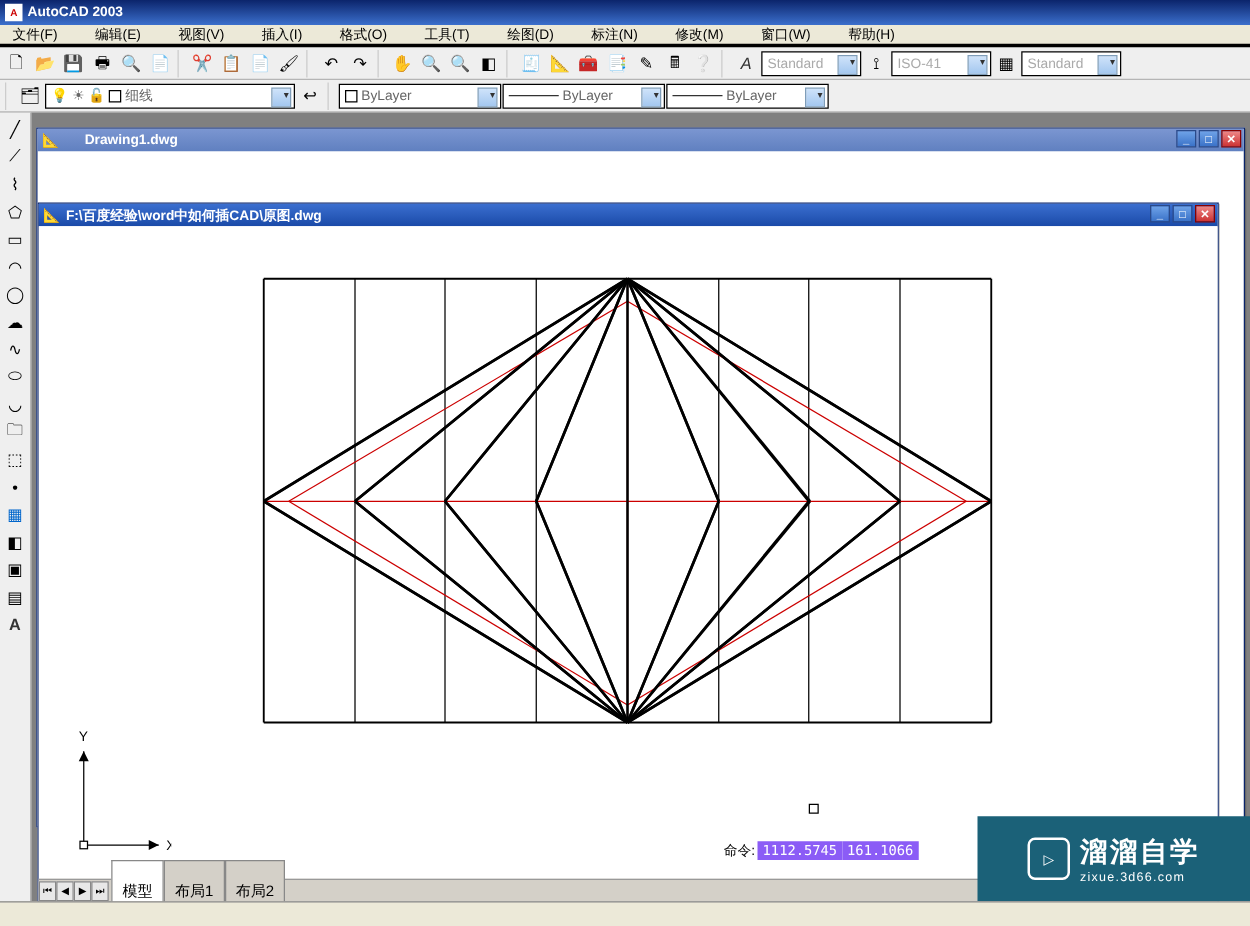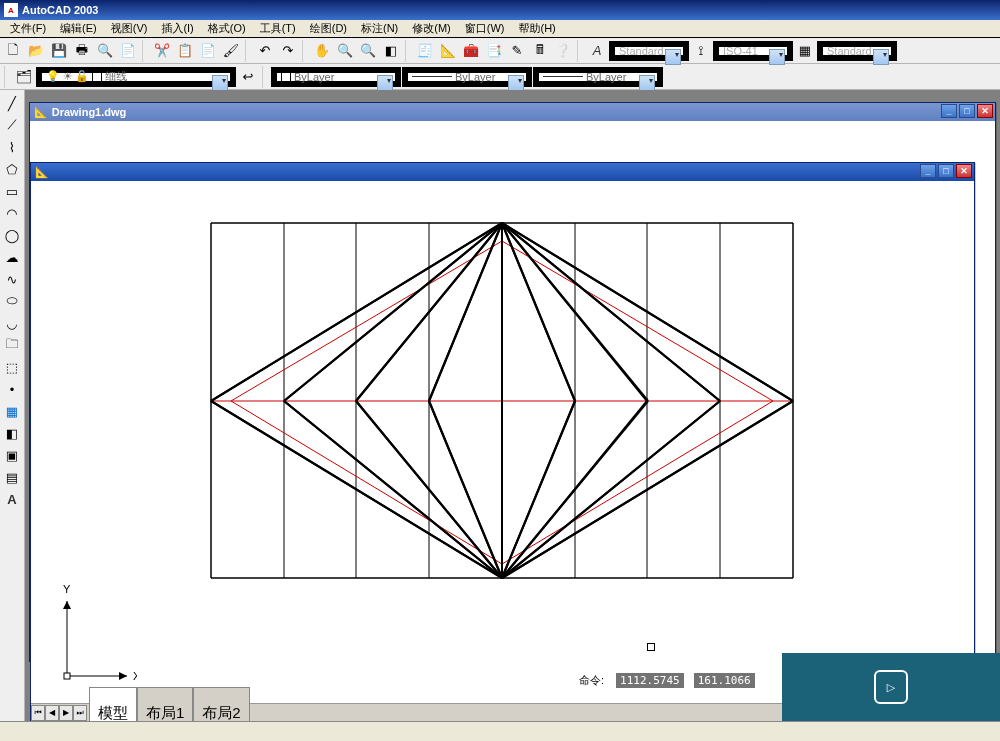--- a/index.html
+++ b/index.html
@@ -1,27 +1,27 @@
 <!DOCTYPE html>
 <html><head>
 <meta charset="utf-8">
 <style>
 * { margin: 0; padding: 0; box-sizing: border-box; font-family: "SimSun", Arial, sans-serif; font-size: 11px; }
 body { width: 1000px; height: 741px; background: #e8e8e8; overflow: hidden; position: relative; }
 
 .titlebar { height: 20px; background: linear-gradient(#0b246b, #3b6fcc); display: flex; align-items: center; padding-left: 4px; color: #fff; font-weight: bold; }
 .titlebar .app-icon { width: 14px; height: 14px; background: #fff; margin-right: 4px; display:flex; align-items:center; justify-content:center; color:#c00; font-size:8px; }
 
-.menubar { height: 18px; background: #ece9d8; display: flex; align-items: center; padding-left: 4px; gap: 2px; border-bottom: 1px solid #000000; }
+.menubar { height: 18px; background: #ece9d8; display: flex; align-items: center; padding-left: 4px; gap: 18px; border-bottom: 3px solid #000000; }
 .menubar span { padding: 1px 6px; cursor: default; }
 
 .toolbar-row { height: 26px; background: #efefef; border-bottom: 1px solid #b5b5b5; display: flex; align-items: center; padding: 0 2px; gap: 1px; }
 .tb-btn { width: 22px; height: 22px; border: 1px solid transparent; display: flex; align-items: center; justify-content: center; font-size: 13px; cursor: pointer; }
 .tb-sep { width: 6px; height: 22px; border-left: 1px solid #ccc; margin: 0 2px; }
-.tb-combo { height: 20px; background: #fff; border: 6px solid #000000; display: flex; align-items: center; padding: 0 14px 0 4px; position: relative; color: #666; min-width: 60px; }
+.tb-combo { height: 20px; background: #fff; border: 1px solid #000000; display: flex; align-items: center; padding: 0 14px 0 4px; position: relative; color: #666; min-width: 60px; }
 .tb-combo.disabled { color: #aaa; }
 .tb-combo::after { content: ""; position: absolute; right: 2px; top: 2px; width: 14px; height: 14px; background: linear-gradient(#cfe3fa,#a3c7ef); border: 1px solid #7f9db9; }
 .tb-combo::before { content: "▾"; position: absolute; right: 4px; top: 3px; z-index: 1; font-size: 8px; color: #333; }
 
 .main-area { position: absolute; top: 90px; left: 0; right: 0; bottom: 20px; background: #808080; }
 .left-toolbar { position: absolute; left: 0; top: 0; width: 25px; bottom: 0; background: #efefef; border-right: 1px solid #b5b5b5; display: flex; flex-direction: column; align-items: center; padding-top: 2px; gap: 0; }
 .vtb-btn { width: 22px; height: 22px; display: flex; align-items: center; justify-content: center; font-size: 13px; cursor: pointer; border: 1px solid transparent; }
 
 .doc-window { position: absolute; background: #fff; border: 1px solid #0a246a; box-shadow: 1px 1px 0 rgba(0,0,0,0.2); }
 .doc-titlebar { height: 18px; background: linear-gradient(#3b6fd0, #1a4aa8); color: #fff; display: flex; align-items: center; padding-left: 4px; font-size: 11px; font-weight: bold; position: relative; }
@@ -29,31 +29,31 @@
 .win-controls { position: absolute; right: 2px; top: 1px; display: flex; gap: 2px; }
 .win-btn { width: 16px; height: 14px; font-size: 9px; display: flex; align-items: center; justify-content: center; cursor: pointer; }
 .win-min { background: linear-gradient(#6fa3e8,#3a72c8); border: 1px solid #2a4a8a; color: #fff; }
 .win-max { background: linear-gradient(#6fa3e8,#3a72c8); border: 1px solid #2a4a8a; color: #fff; }
 .win-close { background: linear-gradient(#e88,#c33); border: 1px solid #800; color: #fff; }
 
 .canvas { position: absolute; top: 18px; left: 0; right: 0; bottom: 0; background: #fff; }
 
 .ucs-icon { position: absolute; left: 16px; bottom: 30px; width: 90px; height: 110px; pointer-events: none; }
 
-.cmd-block { position: absolute; bottom: 32px; left: 546px; display: flex; align-items: center; gap: 10px; }
+.cmd-block { position: absolute; bottom: 32px; left: 546px; display: flex; align-items: center; gap: 0; }
 .cmd-label { background: #fff; color: #000; padding: 1px 2px; font-size: 11px; }
-.cmd-val { background: #737373; color: #fff; padding: 1px 4px; font-size: 11px; font-family: monospace; }
+.cmd-val { background: #8b5cf6; color: #fff; padding: 1px 4px; font-size: 11px; font-family: monospace; }
 
 .cursor-box { position: absolute; width: 8px; height: 8px; border: 1px solid #000; bottom: 70px; left: 616px; }
 
 .tab-row { position: absolute; bottom: 0; left: 0; right: 0; height: 18px; background: #d4d0c8; display: flex; align-items: center; border-top: 1px solid #999; }
 .tab-nav { display: flex; }
 .tab-nav-btn { width: 14px; height: 16px; border: 1px solid #888; background: #e8e8e8; display: flex; align-items: center; justify-content: center; font-size: 8px; cursor: pointer; }
 .tabs { display: flex; margin-left: 2px; }
-.tab { padding: 16px 8px; background: #d4d0c8; border: 1px solid #888; border-bottom: none; cursor: pointer; font-size: 15px; }
+.tab { padding: 16px 8px; background: #d4d0c8; border: 1px solid #888; border-bottom: none; cursor: pointer; font-size: 12px; }
 .tab.active { background: #fff; }
 
 .statusbar { position: absolute; bottom: 0; left: 0; right: 0; height: 20px; background: #ece9d8; border-top: 1px solid #888; }
 
 .watermark { position: absolute; right: 0; bottom: 20px; width: 218px; height: 68px; background: #1b6178; display: flex; align-items: center; justify-content: center; color: #fff; gap: 8px; }
 .watermark .wm-icon { width: 34px; height: 34px; border: 2px solid #fff; border-radius: 6px; display: flex; align-items: center; justify-content: center; }
 .watermark .wm-main { font-size: 22px; font-weight: bold; letter-spacing: 2px; }
 .watermark .wm-sub { font-size: 10px; letter-spacing: 1px; }
 
 .line-sample { width: 100px; height: 1px; background: #333; display: inline-block; }
@@ -163,32 +163,33 @@
     <div class="vtb-btn" style="color:#06c">▦</div>
     <div class="vtb-btn">◧</div>
     <div class="vtb-btn">▣</div>
     <div class="vtb-btn">▤</div>
     <div class="vtb-btn" style="color:#333;font-weight:bold">A</div>
   </div>
 
   <div class="doc-window" style="left:29px; top:12px; right:4px; height:560px">
     <div class="doc-titlebar inactive">
       <span>📐</span>
-      <span style="margin-left:4px">Drawing1.dwg</span>
+      <span style="margin-left:20px">Drawing1.dwg</span>
       <div class="win-controls">
         <div class="win-btn win-min">_</div>
         <div class="win-btn win-max">□</div>
         <div class="win-btn win-close">✕</div>
       </div>
     </div>
   </div>
 
   <div class="doc-window" style="left:30px; top:72px; width:945px; height:560px">
     <div class="doc-titlebar">
       <span>📐</span>
+      <span style="margin-left:4px">F:\百度经验\word中如何插CAD\原图.dwg</span>
       <div class="win-controls">
         <div class="win-btn win-min">_</div>
         <div class="win-btn win-max">□</div>
         <div class="win-btn win-close">✕</div>
       </div>
     </div>
     <div class="canvas">
 
       <svg id="drawingsvg" width="945" height="524" style="position:absolute;left:0;top:0">
           <line x1="180" y1="42" x2="762" y2="42" stroke="#000" stroke-width="1.5"></line>
@@ -277,15 +278,19 @@
       </div>
     </div>
   </div>
 
 </div>
 
 <div class="watermark">
   <div class="wm-icon">
       <span>▷</span>
     </div>
+  <div>
+    <div class="wm-main">溜溜自学</div>
+    <div class="wm-sub">zixue.3d66.com</div>
+  </div>
 </div>
 
 <div class="statusbar"></div>
 
 </body></html>

